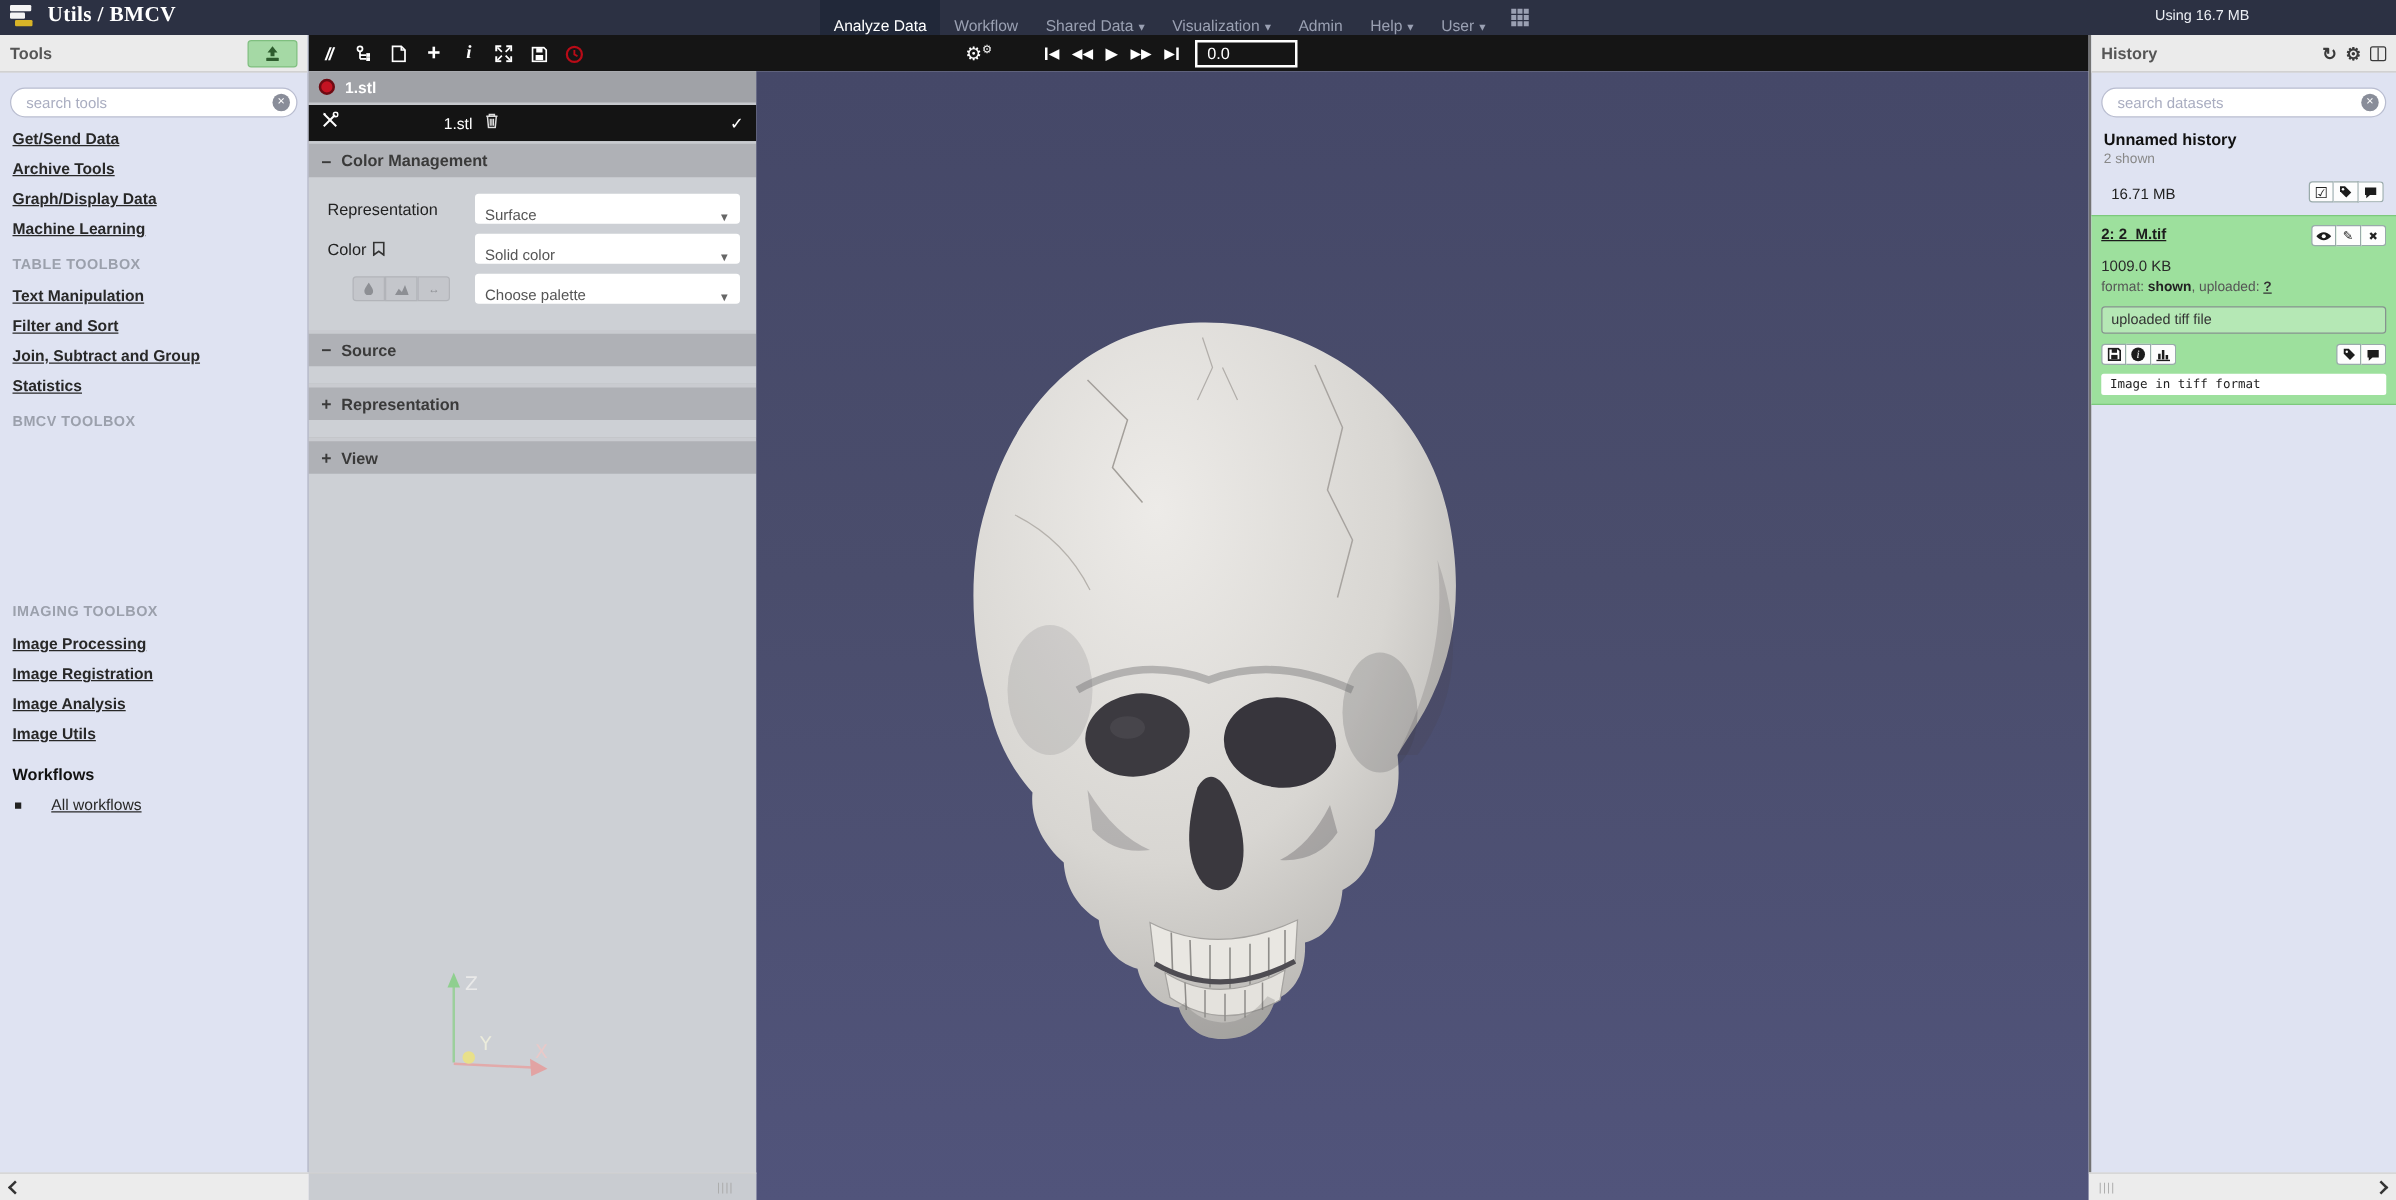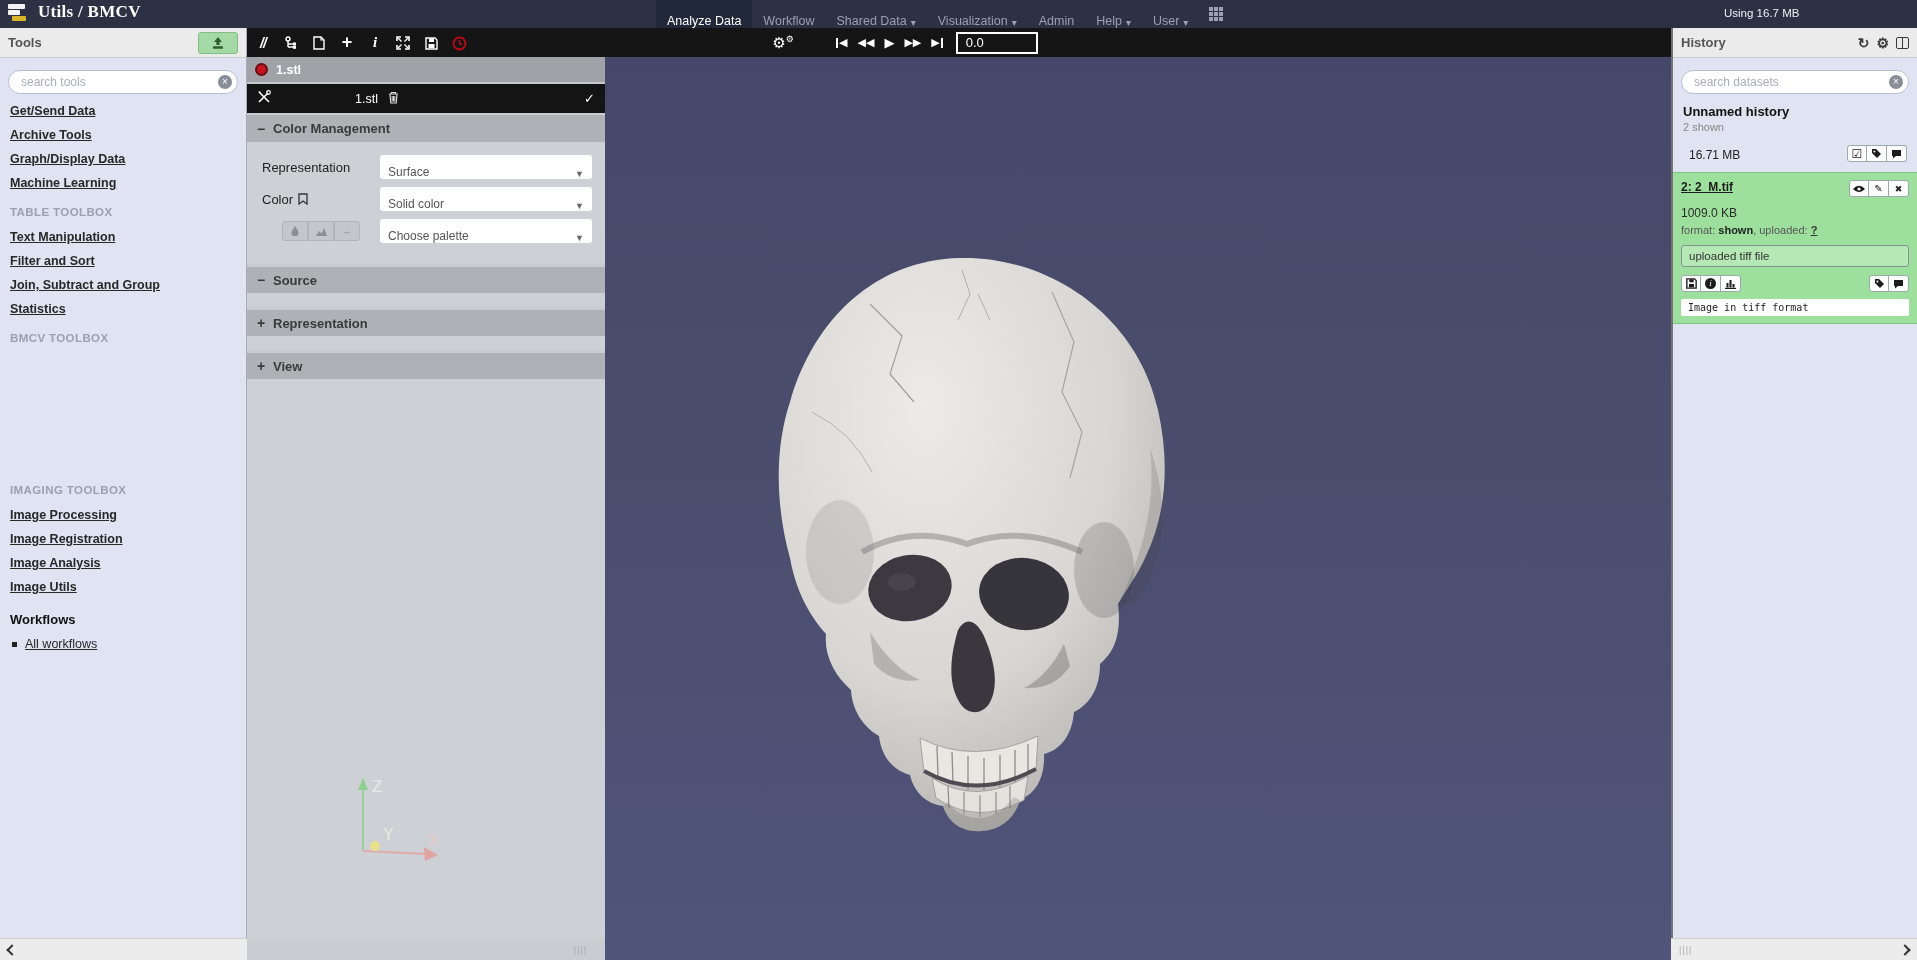--- a/index.html
+++ b/index.html
@@ -45,21 +45,21 @@
     background:var(--tools-bg,#dfe3f2);border-right:1px solid #a7abba;overflow:hidden}
   .upload-btn{margin-left:auto;width:40px;height:22px;background:var(--upload-green,#a5d9a5);
     border:1px solid #7fbf7f;border-radius:3px;display:flex;align-items:center;justify-content:center;cursor:pointer}
   .t-list{padding:2px 0 0 10px}
   .t-link{font-size:12.5px;font-weight:bold;color:#282828;text-decoration:underline;
     margin-bottom:10px;cursor:pointer;width:max-content}
   .t-head{font-size:11.5px;font-weight:bold;color:#9ba0ac;letter-spacing:.4px;
     margin:16px 0 12px 0;text-transform:uppercase}
   .t-spacer{height:112px}
   .wf-head{font-size:13px;font-weight:bold;color:#111;margin:18px 0 10px 0}
-  .wf-item{display:flex;align-items:center;gap:8px;margin-left:2px}
+  .wf-item{display:flex;align-items:center;gap:24px;margin-left:2px}
   .wf-item .sq{width:5px;height:5px;background:#222}
   .wf-item span{font-size:12.5px;color:#282828;text-decoration:underline;cursor:pointer}
 
   
   .toolbar{position:absolute;left:247px;top:28px;width:1424px;height:29px;
     background:var(--toolbar,#151515);display:flex;align-items:center;color:#fff}
   .tb-icon{width:24px;text-align:center;font-size:13px;margin-left:4px;cursor:pointer;color:#fff}
   .tb-icon svg{vertical-align:middle}
   .i-slashes{font-style:italic;font-weight:bold;letter-spacing:-1px;font-size:14px}
   .i-plusbig{font-size:18px;font-weight:bold}

